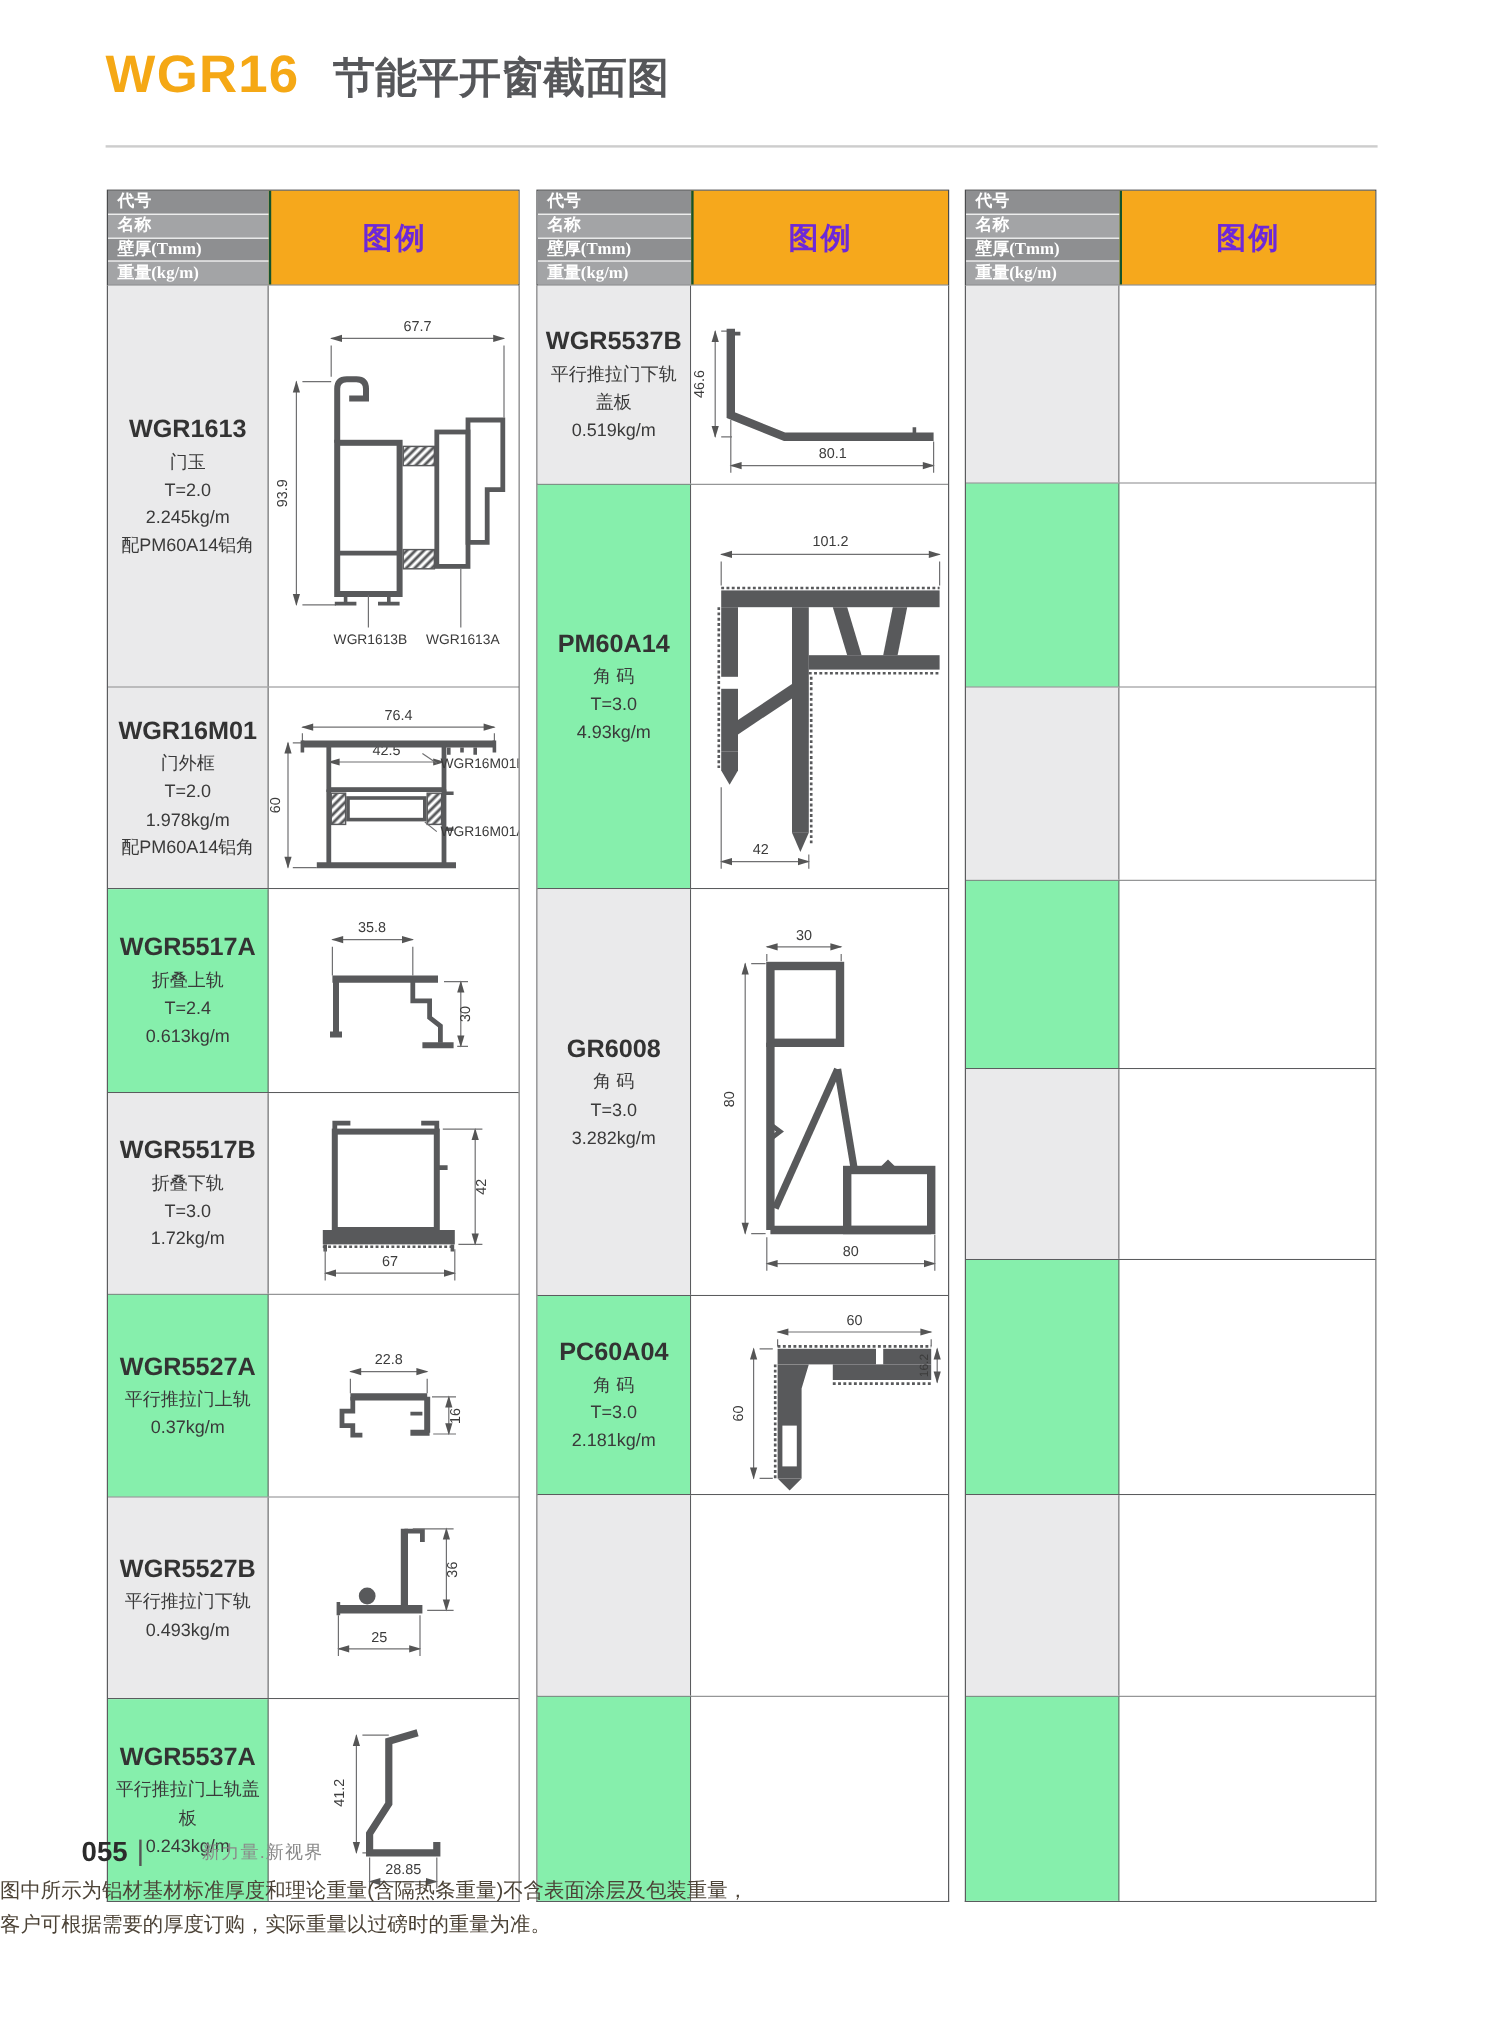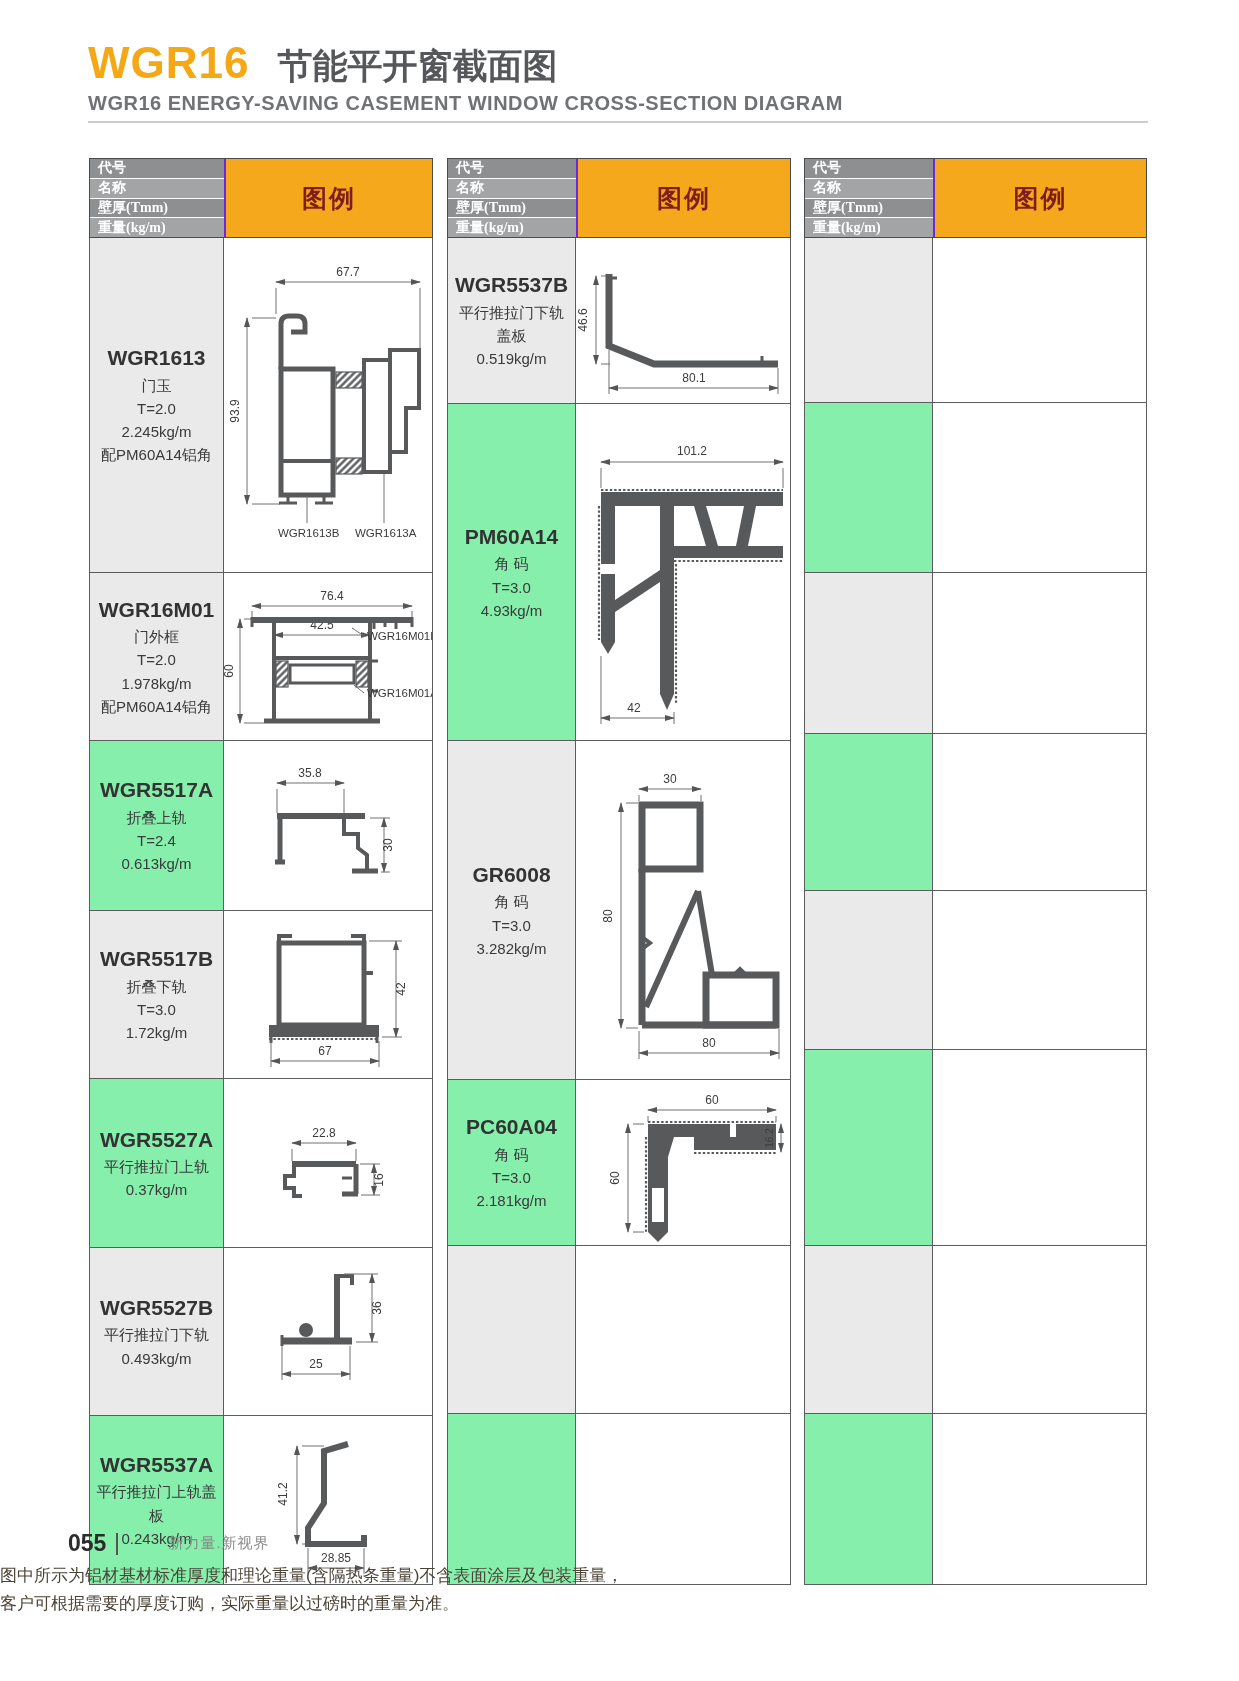--- a/index.html
+++ b/index.html
@@ -19,21 +19,21 @@
   #table-right{left:804px;width:343px;}
 
   .thead{display:flex;height:80px;border:1px solid #4A4B4D;box-sizing:border-box;background:#fff;}
   .thead-labels{display:flex;flex-direction:column;box-sizing:border-box;}
   .w135{width:134px;} .w129{width:128px;}
   .hrow{flex:1;color:#fff;font-size:14px;font-weight:bold;display:flex;align-items:center;padding-left:8px;box-sizing:border-box;}
   .hrow + .hrow{margin-top:1px;font-family:Liberation Serif, serif;}
   .hrow:nth-child(odd){background:#8E8F91;}
   .hrow:nth-child(even){background:#A3A4A6;}
   .thead-legend{flex:1;background:#F6A81C;display:flex;align-items:center;justify-content:center;
-    font-size:25px;font-weight:bold;color:#7f1d1d;border-left:2px solid #6d28d9;letter-spacing:2px;}
+    font-size:25px;font-weight:bold;color:#6d28d9;border-left:2px solid #14532d;letter-spacing:2px;}
 
   .tbody{border:1px solid #5B5C5E;border-top:none;box-sizing:border-box;}
   .prow{display:flex;box-sizing:border-box;}
   .prow + .prow{border-top:1px solid #5B5C5E;}
   .plabel{box-sizing:border-box;border-right:1px solid #5B5C5E;display:flex;flex-direction:column;
     justify-content:center;align-items:center;text-align:center;padding:4px;}
   .bg-gray{background:#EAEAEB;}
   .bg-yellow{background:#86efac;}
   .pdraw{flex:1;background:#fff;position:relative;overflow:hidden;}
   .code{font-size:21px;font-weight:bold;color:#333;line-height:1.45;}
@@ -73,21 +73,20 @@
       <pattern id="hatchp" width="5" height="5" patternUnits="userSpaceOnUse" patternTransform="rotate(45)">
         <rect width="5" height="5" fill="#ffffff"></rect>
         <line x1="2.5" y1="0" x2="2.5" y2="5" stroke="#58595B" stroke-width="2.4"></line>
       </pattern>
     </defs>
   </svg>
 
   <div class="title-row">
     <span class="title-code">WGR16</span><span class="title-cn">节能平开窗截面图</span>
   </div>
-  <div class="subtitle">WGR16 ENERGY-SAVING CASEMENT WINDOW CROSS-SECTION DIAGRAM</div>
   <div class="title-divider"></div>
 
   <div class="ptable" id="table-left">
     <div class="thead">
       <div class="thead-labels w135">
         <div class="hrow">代号</div>
         <div class="hrow">名称</div>
         <div class="hrow">壁厚(Tmm)</div>
         <div class="hrow">重量(kg/m)</div>
       </div>

